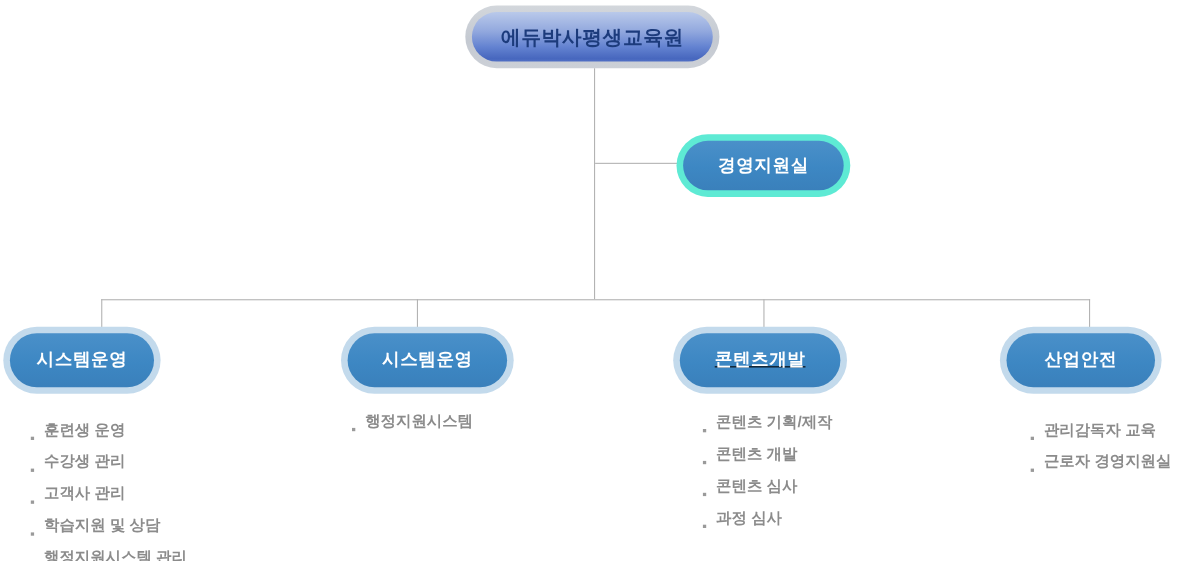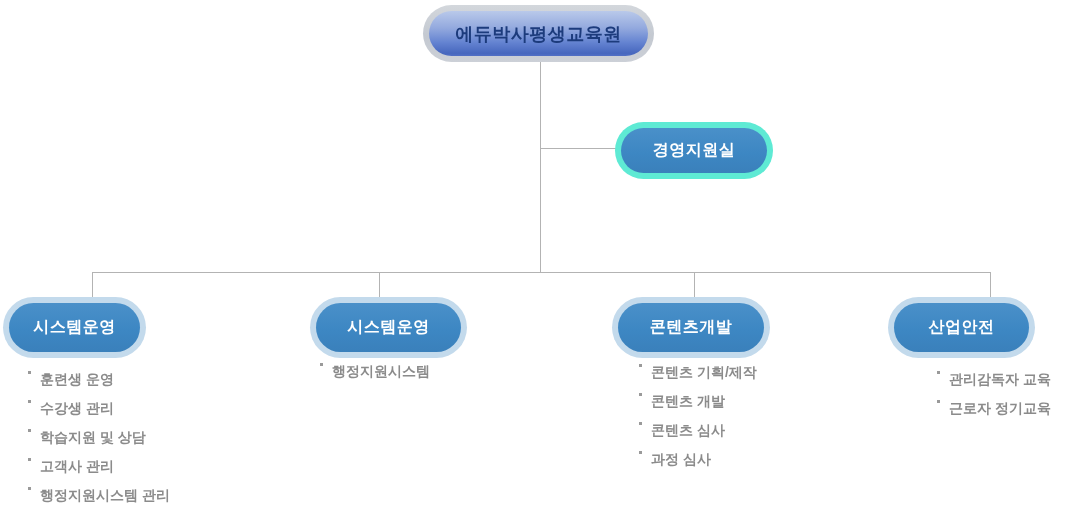--- a/index.html
+++ b/index.html
@@ -44,26 +44,26 @@
     background: #5eead4;
   }
   .branch-fill {
     background: linear-gradient(180deg, #4a90c9 0%, #3d87c3 55%, #3a80bb 100%);
   }
   .staff-node .label, .dept-node .label { color: #ffffff; font-size: 16px; letter-spacing: 0.5px; }
 
   .dept-node { top: 297px; height: 61px; background: #c3daec; }
   .dept-0 { left: 3px;   width: 143px; }
   .dept-1 { left: 310px; width: 157px; }
-  .dept-2 { left: 612px; width: 158px; }
-  .dept-3 { left: 888px; width: 147px; }
+  .dept-2 { left: 612px; width: 158px; text-decoration: underline; }
+  .dept-3 { left: 909px; width: 147px; }
 
   
   .list { position: absolute; list-style: none; }
-  .list li { display: flex; align-items: flex-start; height: 29px; }
+  .list li { display: flex; align-items: flex-end; height: 29px; }
   .li-text { color: #8b8b8b; font-size: 14px; font-weight: bold; white-space: nowrap; }
   .bullet { flex: 0 0 auto; width: 3px; height: 3px; background: #9a9a9a; margin-right: 9px; }
   .list-0 { left: 28px;  top: 371px; }
   .list-1 { left: 320px; top: 363px; }
   .list-2 { left: 639px; top: 364px; }
   .list-3 { left: 937px; top: 371px; }
 </style>
 </head>
 <body>
 
@@ -114,25 +114,25 @@
     <li>
       <span class="bullet"></span>
       <span class="li-text">훈련생 운영</span>
     </li>
     <li>
       <span class="bullet"></span>
       <span class="li-text">수강생 관리</span>
     </li>
     <li>
       <span class="bullet"></span>
-      <span class="li-text">학습지원 및 상담</span>
+      <span class="li-text">고객사 관리</span>
     </li>
     <li>
       <span class="bullet"></span>
-      <span class="li-text">고객사 관리</span>
+      <span class="li-text">학습지원 및 상담</span>
     </li>
     <li>
       <span class="bullet"></span>
       <span class="li-text">행정지원시스템 관리</span>
     </li>
   </ul>
 
   <ul class="list list-1">
     <li>
       <span class="bullet"></span>
@@ -159,17 +159,17 @@
     </li>
   </ul>
 
   <ul class="list list-3">
     <li>
       <span class="bullet"></span>
       <span class="li-text">관리감독자 교육</span>
     </li>
     <li>
       <span class="bullet"></span>
-      <span class="li-text">근로자 정기교육</span>
+      <span class="li-text">근로자 경영지원실</span>
     </li>
   </ul>
 
 </div>
 
 </body></html>

